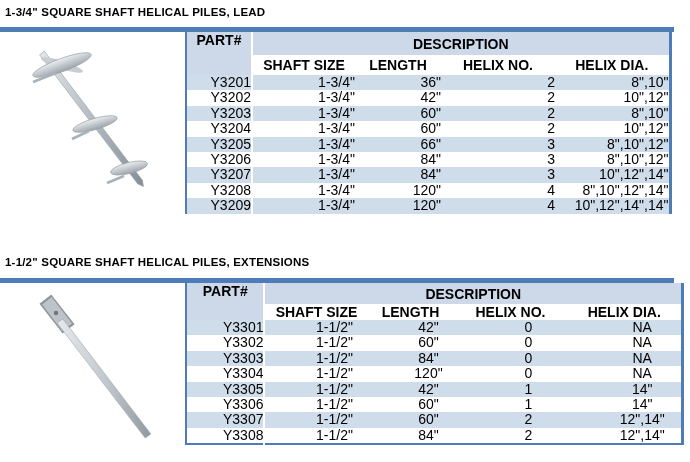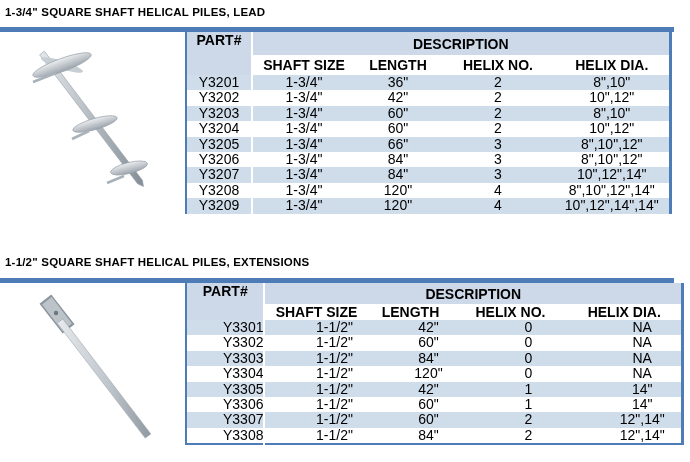--- a/index.html
+++ b/index.html
@@ -41,21 +41,21 @@
   table.spec thead th{font-weight:bold;}
   th.part-h{
     background:var(--header-fill);text-align:left;vertical-align:top;
     padding:6px 0 0 9px;border-right:2px solid #ffffff;
   }
   th.desc-h{background:var(--header-fill);border-right:2px solid #701a75;}
   .tbl1 th.desc-h{height:23px;}
   .tbl2 th.desc-h{height:21px;}
   .tbl1 tr.sub th{height:20px;background:#ffffff;}
   .tbl2 tr.sub th{height:16px;background:#ffffff;}
-  .tbl1 tbody td{height:15.4px;line-height:15.4px;}
+  .tbl1 tbody td{height:15.4px;line-height:15.4px;text-align:right;}
   .tbl2 tbody td{height:15.4px;line-height:15.4px;padding-left:36px;}
   tbody tr:nth-child(odd){background:var(--row-alt-fill);}
   td.part{text-align:left;padding-left:9px;border-right:2px solid #ffffff;}
 </style>
 </head>
 <body>
 
 <div class="page">
 
   <h2 class="sec-title title1">1-3/4" SQUARE SHAFT HELICAL PILES, LEAD</h2>

